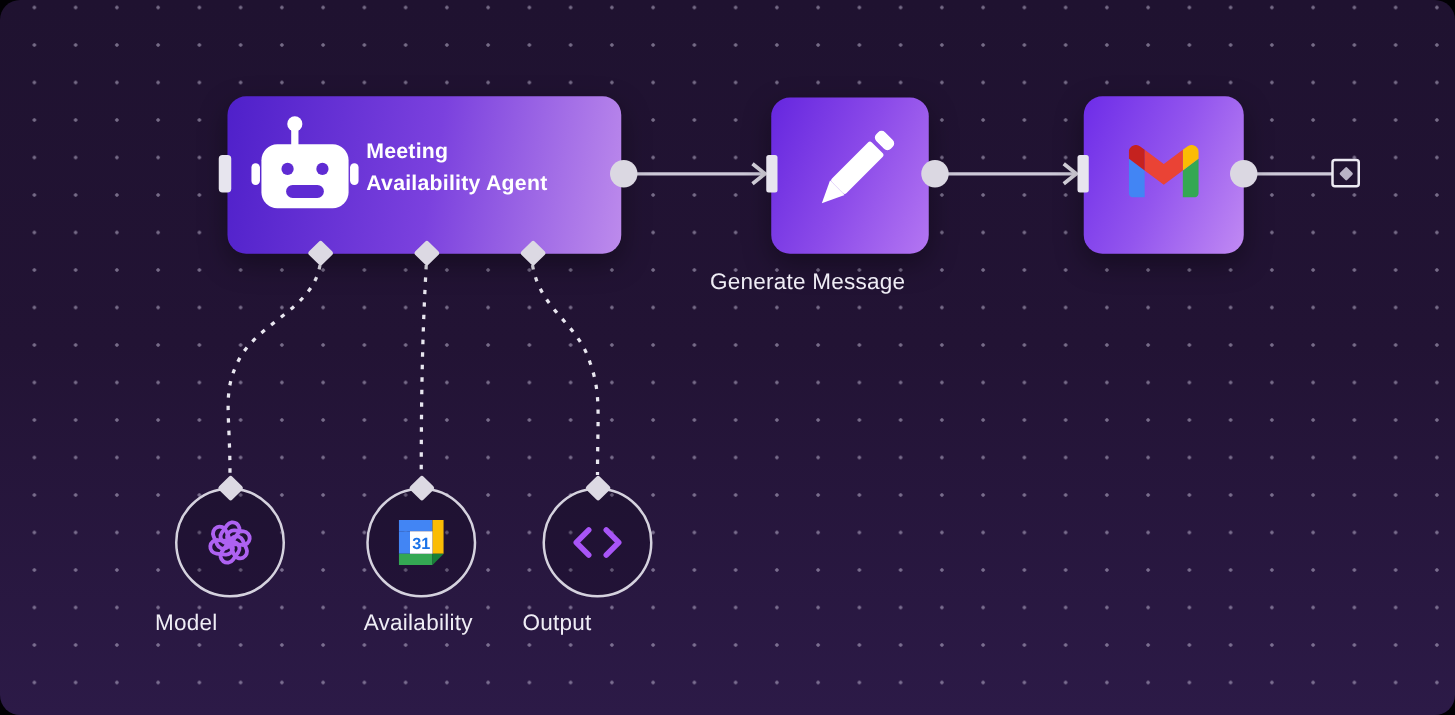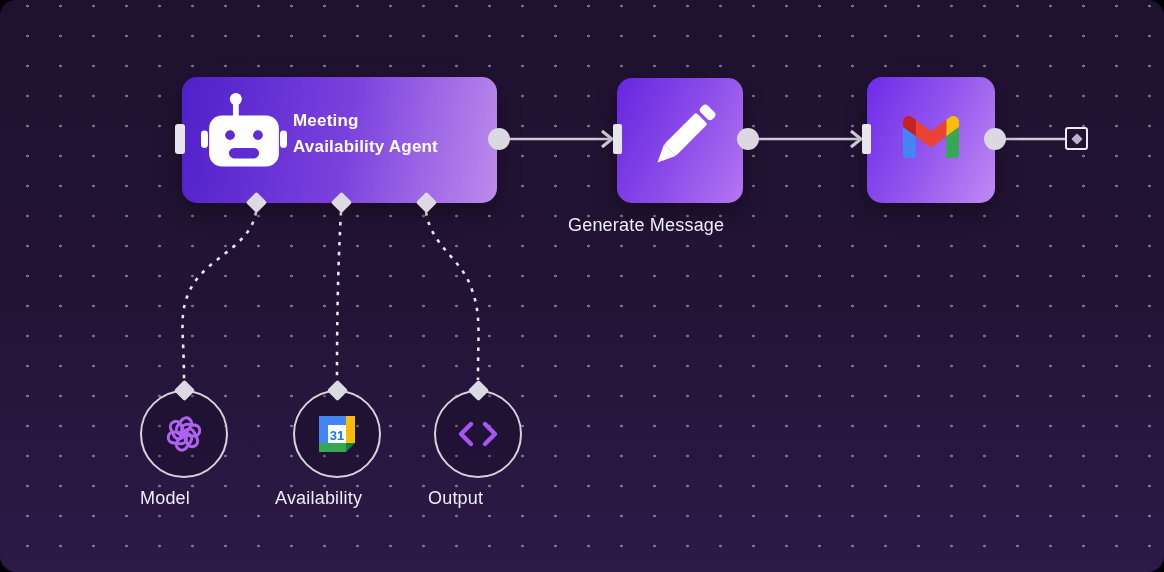--- a/index.html
+++ b/index.html
@@ -139,38 +139,38 @@
           <rect x="16" y="3.5" width="12" height="20" rx="6" transform="rotate(36 22 13.5)"></rect>
         </g>
       <g transform="rotate(240 22 22)">
           <rect x="16" y="3.5" width="12" height="20" rx="6" transform="rotate(36 22 13.5)"></rect>
         </g>
       <g transform="rotate(300 22 22)">
           <rect x="16" y="3.5" width="12" height="20" rx="6" transform="rotate(36 22 13.5)"></rect>
         </g>
     </g>
   </svg>
-  <div class="node-label" style="left:140px;top:488px;width:120px">Model</div>
+  <div class="node-label" style="left:124px;top:488px;width:120px">Model</div>
 
   <div class="subnode-circle" style="left:293px;top:390px"></div>
   <div class="diamond" style="left:329.5px;top:382.5px"></div>
   <svg class="subnode-icon" style="left:319px;top:416px" width="36" height="36" viewBox="0 0 36 36" xmlns="http://www.w3.org/2000/svg">
     <rect x="0" y="0" width="27" height="9" fill="#4285f4"></rect>
     <rect x="0" y="9" width="9" height="18" fill="#4285f4"></rect>
     <rect x="27" y="0" width="9" height="27" fill="#fbbc04"></rect>
     <rect x="0" y="27" width="27" height="9" fill="#34a853"></rect>
     <polygon points="27,27 36,27 27,36" fill="#188038"></polygon>
     <rect x="9" y="9" width="18" height="18" fill="#ffffff"></rect>
     <text x="18" y="23.5" font-size="13" font-weight="bold" fill="#1a73e8" text-anchor="middle" font-family="Liberation Sans, sans-serif">31</text>
   </svg>
-  <div class="node-label" style="left:275px;top:488px;width:120px">Availability</div>
+  <div class="node-label" style="left:291px;top:488px;width:120px">Availability</div>
 
   <div class="subnode-circle" style="left:434px;top:390px"></div>
   <div class="diamond" style="left:470.5px;top:382.5px"></div>
   <svg class="subnode-icon" style="left:456px;top:412px" width="44" height="44" viewBox="0 0 44 44" xmlns="http://www.w3.org/2000/svg">
     <g fill="none" stroke="#a855f7" stroke-width="4.4" stroke-linecap="round" stroke-linejoin="round">
       <polyline points="15,12 5,22 15,32"></polyline>
       <polyline points="29,12 39,22 29,32"></polyline>
     </g>
   </svg>
-  <div class="node-label" style="left:428px;top:488px;width:120px">Output</div>
+  <div class="node-label" style="left:418px;top:488px;width:120px">Output</div>
 
 </div>
 
 </body></html>

